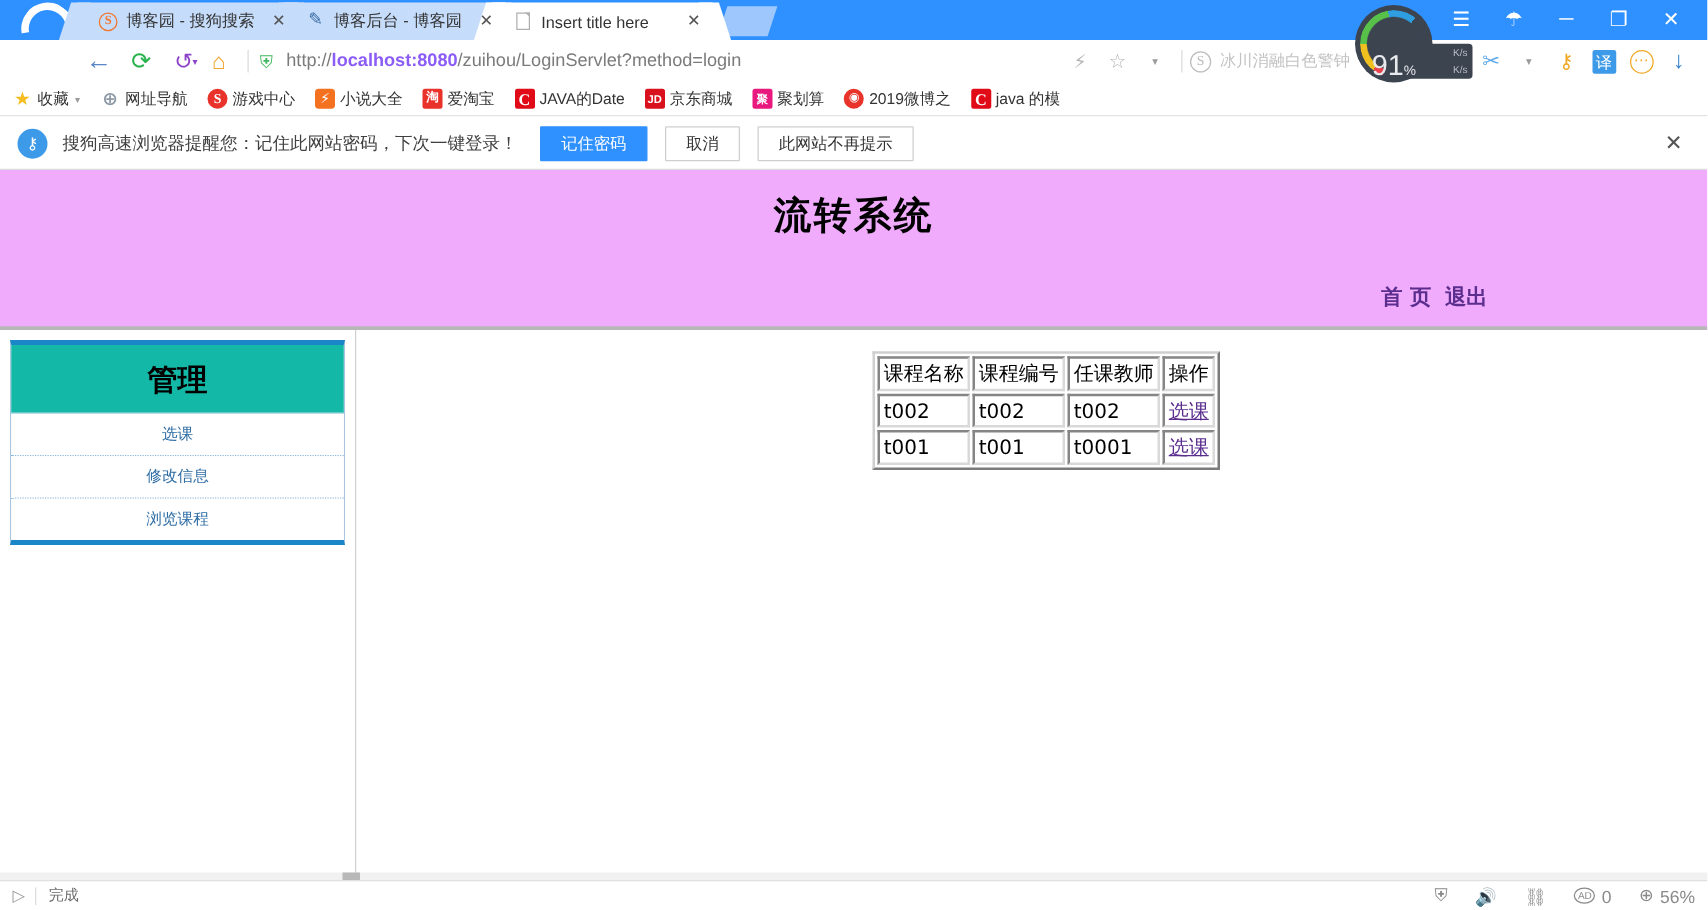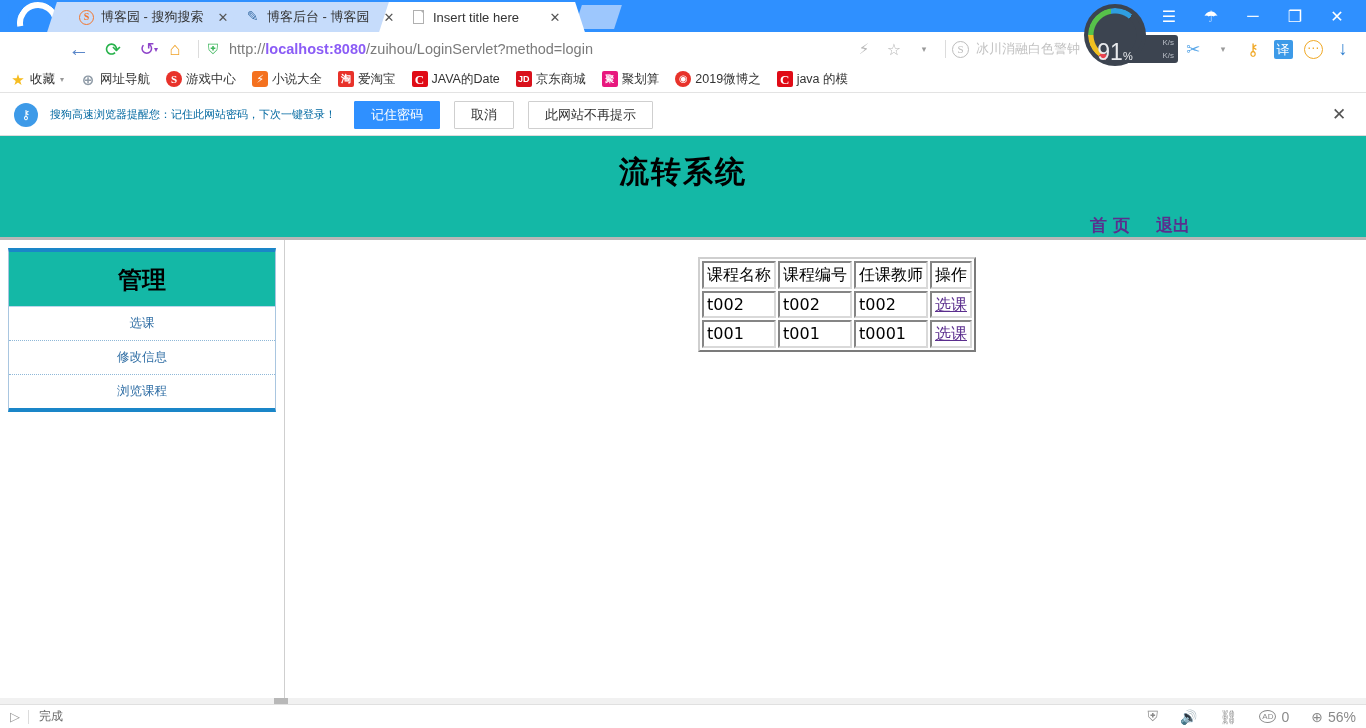--- a/index.html
+++ b/index.html
@@ -210,50 +210,50 @@
   .notify {
     position: absolute; left: 0; top: 94px; width: 1366px; height: 42px;
     background: #ffffff; border-bottom: 1px solid #dcdcdc;
     display: flex; align-items: center; padding: 0 14px;
   }
   .notify-key {
     width: 24px; height: 24px; border-radius: 50%; background: #3d9ae8;
     color: #fff; font-size: 13px; display: flex; align-items: center;
     justify-content: center; margin-right: 12px; flex: 0 0 24px;
   }
-  .notify-txt { font-size: 11px; color: #0369a1; margin-right: 18px; }
+  .notify-txt { font-size: 14px; color: #404040; margin-right: 18px; }
   .btn {
     height: 28px; padding: 0 16px; font-size: 13px;
     display: flex; align-items: center; justify-content: center;
     border: 1px solid #cfcfcf; background: #fff; color: #333;
     margin-right: 14px; border-radius: 1px;
   }
   .btn-primary { background: #2f90ff; border-color: #2f90ff; color: #fff; }
   .notify-close {
     margin-left: auto; font-size: 17px; color: #555; width: 26px;
     display: flex; align-items: center; justify-content: center;
   }
 
   
   .page {
     position: absolute; left: 0; top: 136px; width: 1366px; height: 568px;
     background: #ffffff; overflow: hidden;
   }
   .page-header {
-    width: 100%; height: 104px; background: #14b8a6; position: relative;
+    width: 100%; height: 128px; background: #f0abfc; position: relative;
     border-bottom: 3px solid #b7b7b7;
   }
   .page-title {
     text-align: center; font-size: 30px; font-weight: bold; color: #000;
     padding-top: 16px; font-family: "DejaVu Sans", sans-serif;
     letter-spacing: 2px;
   }
   .page-nav {
-    position: absolute; right: 176px; bottom: 0;
-    display: flex; gap: 26px; justify-content: flex-end;
+    position: absolute; right: 176px; bottom: 12px;
+    display: flex; gap: 11px; justify-content: flex-end;
   }
   .page-nav a {
     color: #5b2e8e; font-size: 17px; font-weight: bold; text-decoration: none;
     font-family: "DejaVu Sans", sans-serif;
   }
   .page-body { display: flex; height: 461px; }
   .sidebar-col {
     width: 285px; flex: 0 0 285px; border-right: 1px solid #cfcfcf;
     background: #fff; padding: 6px 8px 0 8px; position: relative;
   }

